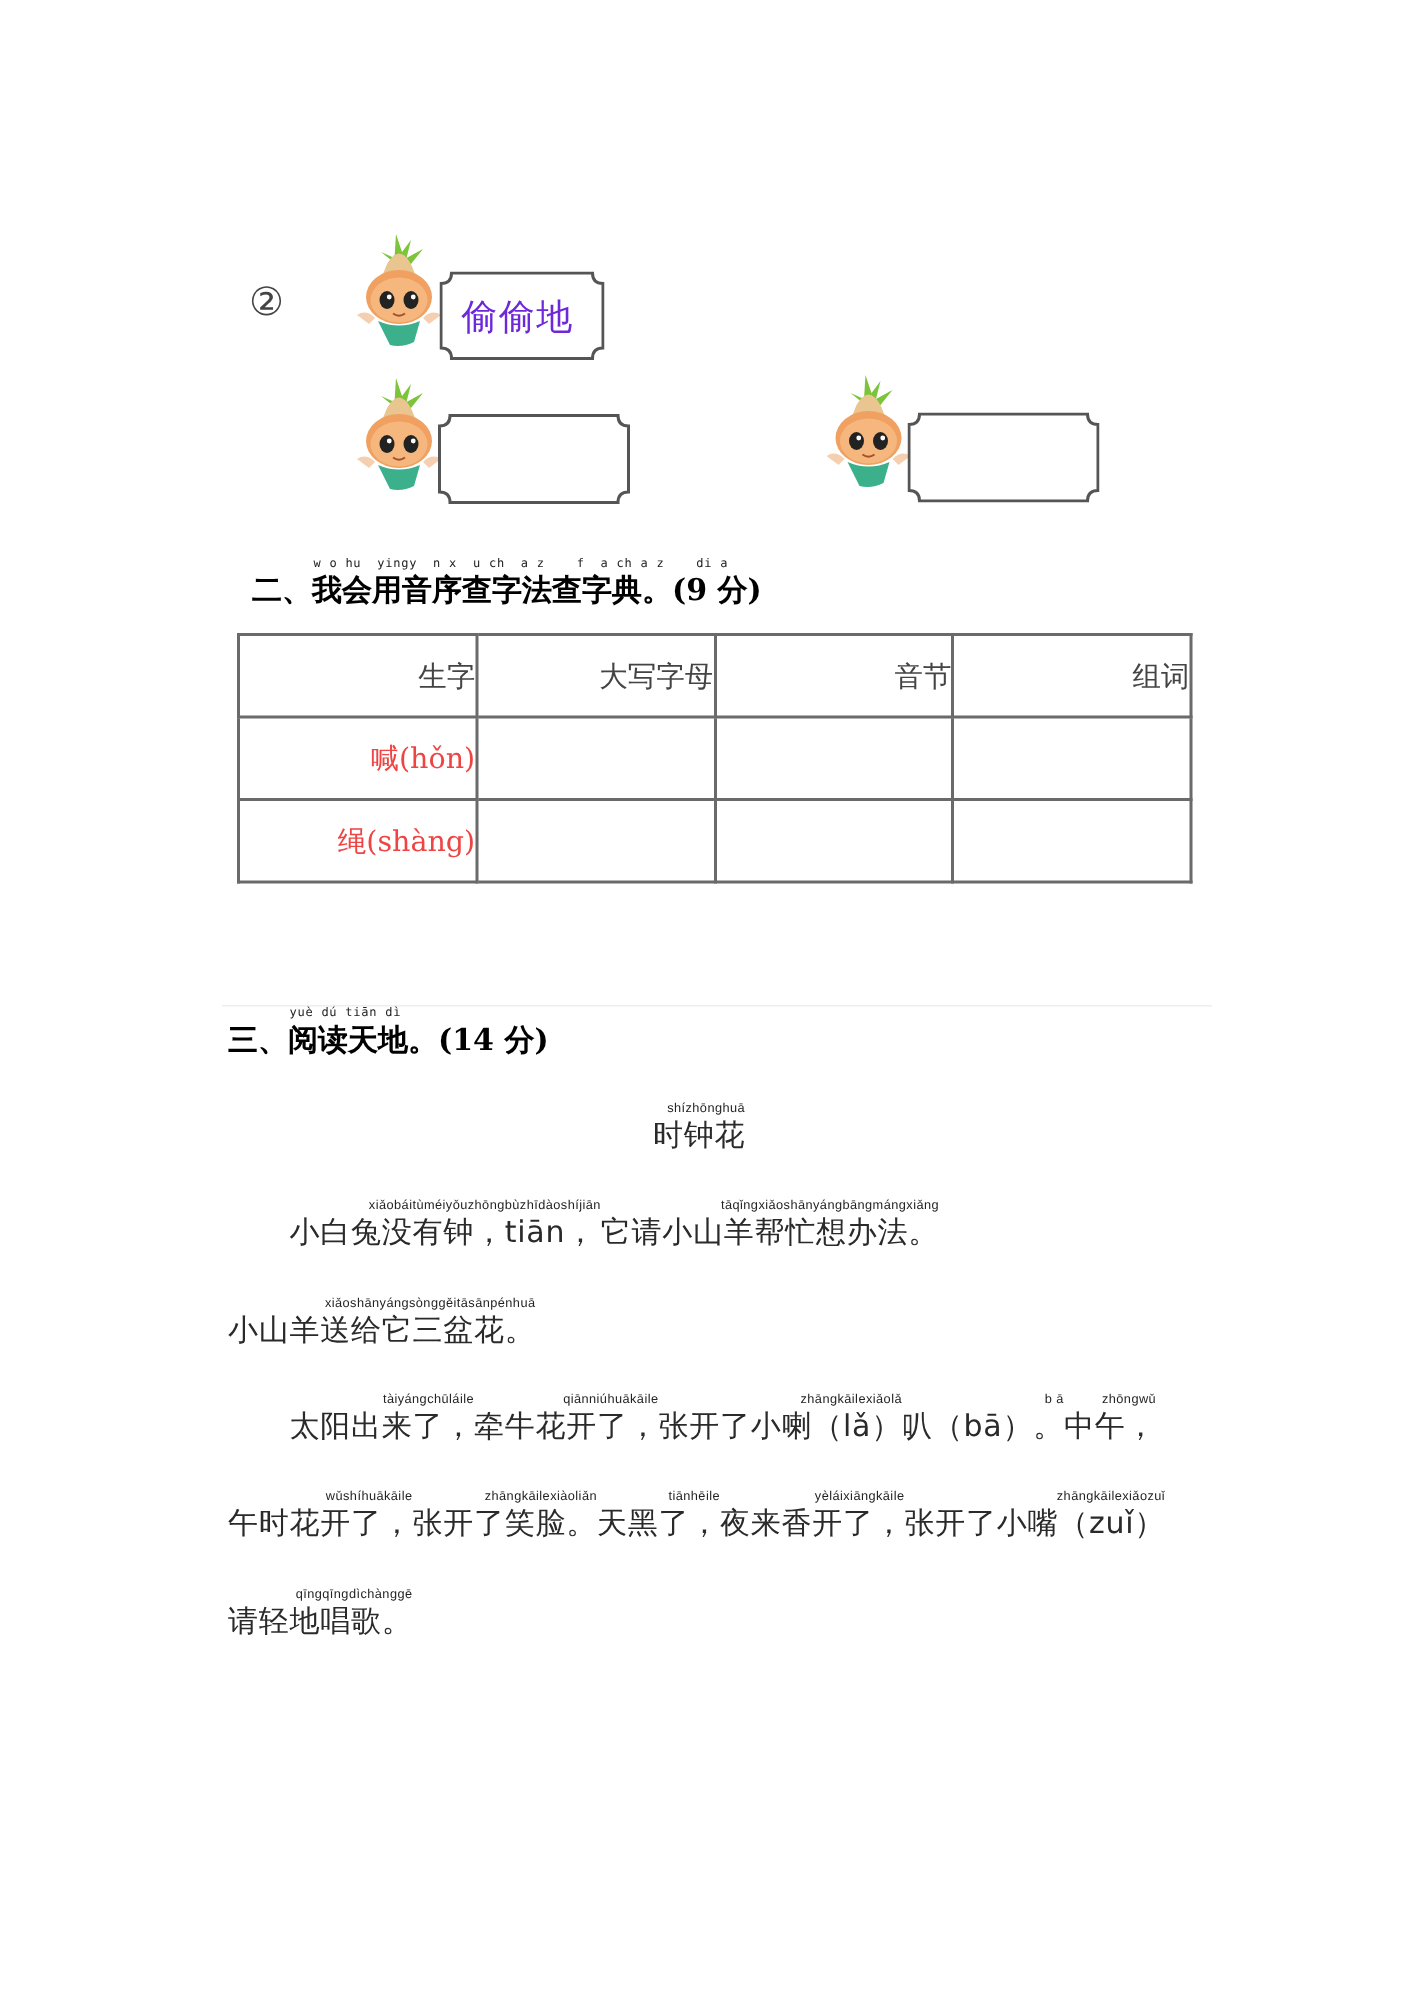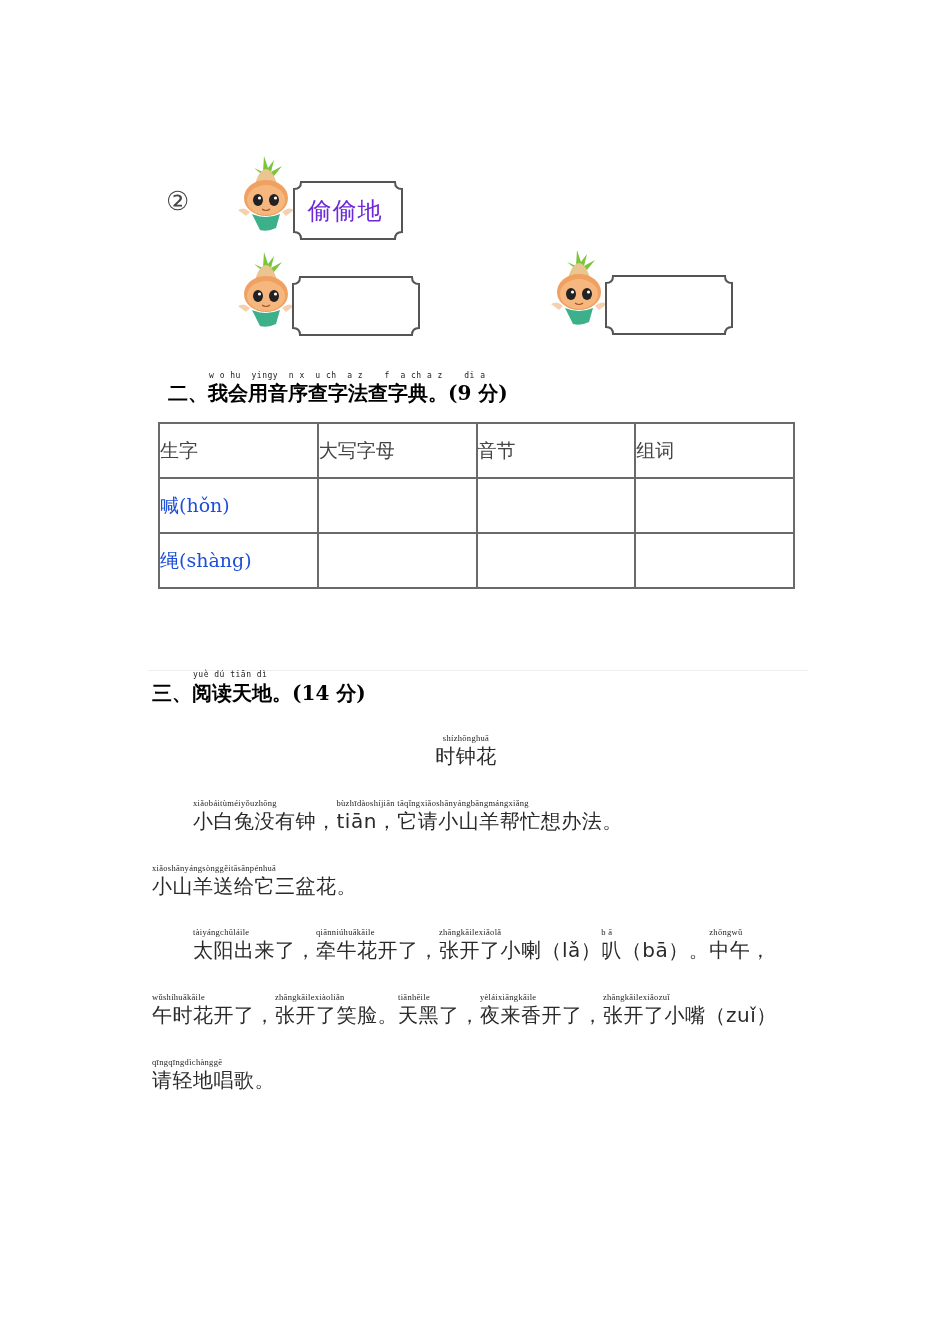--- a/index.html
+++ b/index.html
@@ -25,33 +25,33 @@
     
     .heading { font-family: "DejaVu Serif", "Liberation Serif", serif; font-weight: bold;
                font-size: 20px; color: #000000; white-space: nowrap; }
     .pinyin-small { font-family: "DejaVu Sans Mono", "Liberation Mono", monospace;
                     font-size: 8px; color: #222; white-space: pre; letter-spacing: 0.5px; }
 
     
     .dict-table { left: 158px; top: 422px; width: 637px; border-collapse: collapse;
                   table-layout: fixed; }
     .dict-table td, .dict-table th { border: 2px solid #6a6a6a; height: 53px;
-      text-align: left; vertical-align: middle; font-weight: normal; padding: 0; margin-top: 44px; }
+      text-align: right; vertical-align: middle; font-weight: normal; padding: 0; margin-top: 44px; }
     .dict-table th { font-size: 19px; color: #444; font-family: "DejaVu Sans", sans-serif; }
-    .dict-table td.char-cell { font-size: 19px; color: #1d4ed8;
+    .dict-table td.char-cell { font-size: 19px; color: #ef4444;
       font-family: "DejaVu Serif", "Liberation Serif", serif; }
 
     .divider { left: 148px; top: 670px; width: 660px; height: 1px; background: #eeeeee; }
 
     
     .line-block { position: absolute; }
     .seg { display: inline-block; vertical-align: bottom; margin-right: 0; }
-    .seg .py { display: block; font-family: Liberation Serif, serif;
+    .seg .py { display: block; font-family: Liberation Sans, sans-serif;
                font-size: 8.5px; color: #222; height: 12px; line-height: 12px;
-               white-space: pre; letter-spacing: 0.3px; }
+               white-space: pre; letter-spacing: 0.3px; text-align: right; }
     .seg .hz { display: block; font-size: 20px; line-height: 24px; color: #2a2a2a;
                white-space: nowrap; letter-spacing: 0.5px;
                font-family: "DejaVu Sans", "Liberation Sans", sans-serif; }
     .title-block { text-align: center; }
   </style>
 </head>
 <body>
 
 <div class="abs circled-num">②</div>
 

